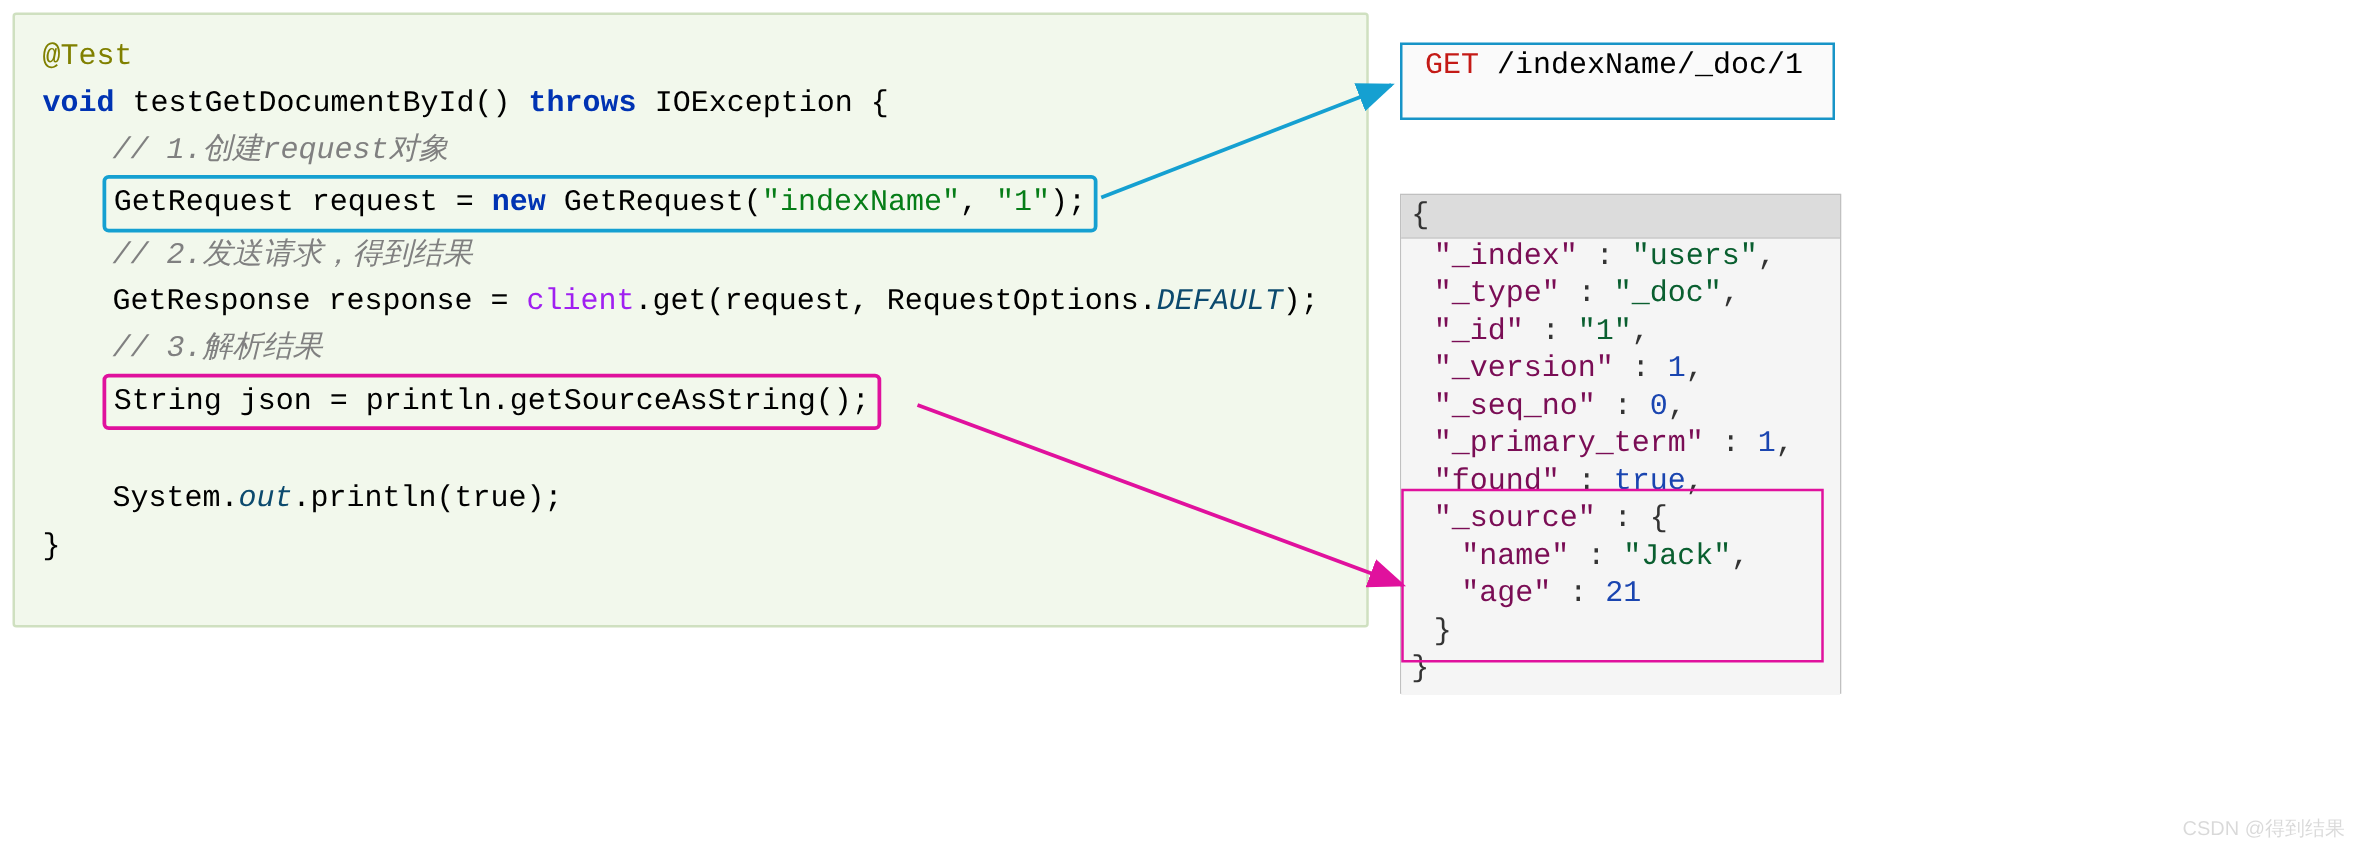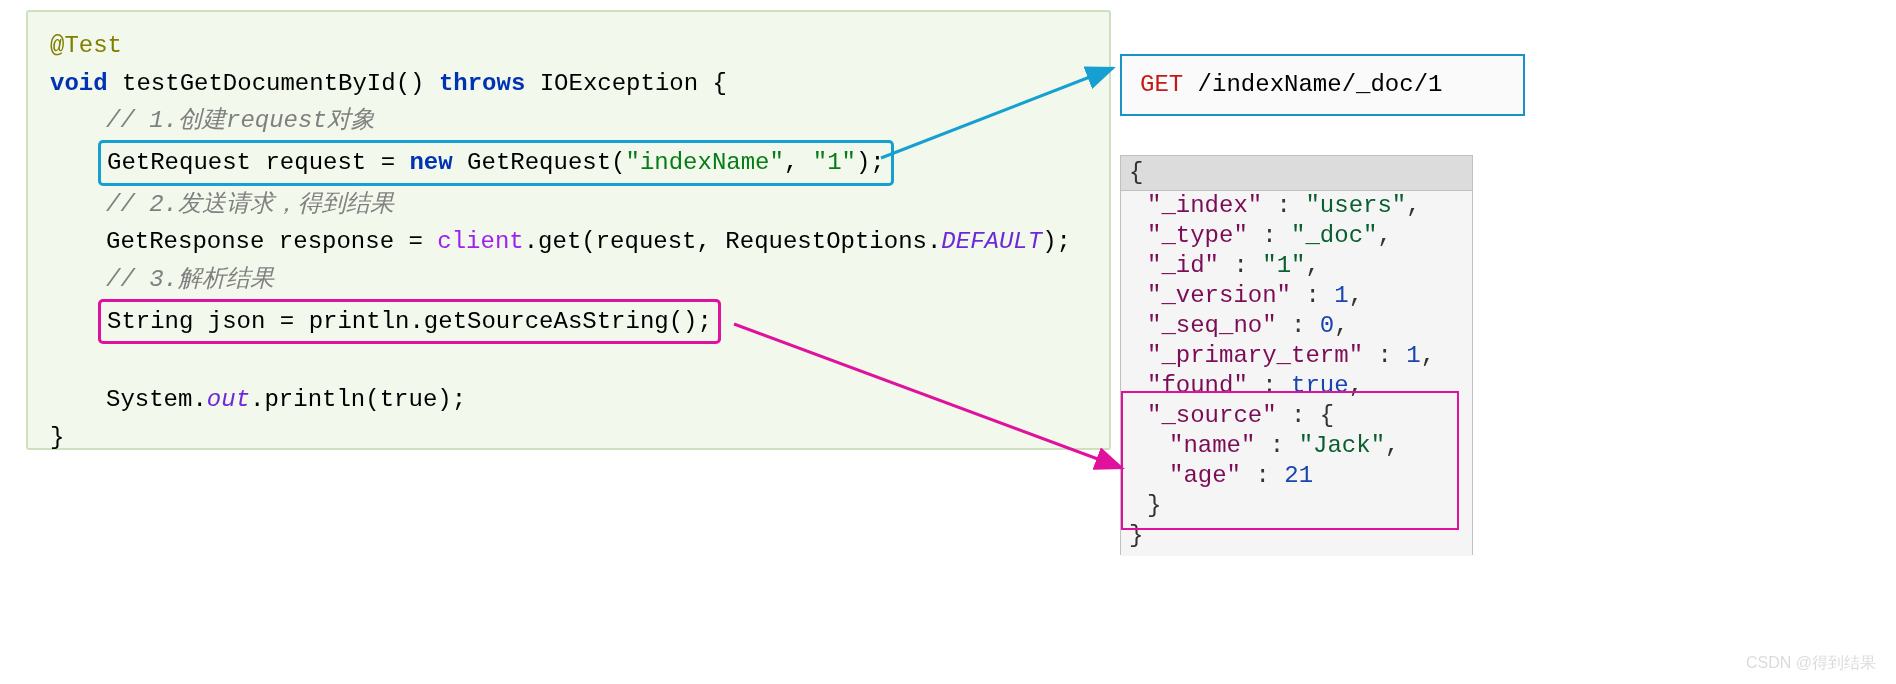--- a/index.html
+++ b/index.html
@@ -10,40 +10,40 @@
     body {
       font-family: 'Consolas', 'Monaco', 'Courier New', monospace;
       background: #ffffff;
       width: 1896px;
       height: 684px;
       position: relative;
       padding: 0;
     }
     .code-panel {
       position: absolute;
-      left: 26px;
+      left: 10px;
       top: 10px;
       width: 1085px;
-      height: 440px;
+      height: 492px;
       background: #f2f8ec;
       border: 2px solid #cfe0c0;
       border-radius: 3px;
       padding: 15px 22px;
       font-size: 24px;
       line-height: 1.57;
     }
     .get-box {
       position: absolute;
       left: 1120px;
-      top: 54px;
-      width: 405px;
+      top: 34px;
+      width: 348px;
       height: 62px;
       border: 2px solid #1794c7;
       background: #fafafa;
-      padding: 15px 18px;
+      padding: 3px 18px;
       font-size: 24px;
       font-family: 'Consolas', 'Monaco', 'Courier New', monospace;
     }
     .json-panel {
       position: absolute;
       left: 1120px;
       top: 155px;
       width: 353px;
       height: 400px;
       border: 1px solid #c0c0c0;
@@ -76,21 +76,21 @@
       border-radius: 5px;
       padding: 1px 6px;
       display: inline-block;
       margin-left: -8px;
     }
     .keyword { color: #0033b3; font-weight: bold; }
     .annotation { color: #808000; }
     .comment { color: #808080; font-style: italic; text-align: center; }
     .string { color: #067d17; }
     .method { color: #a020f0; }
-    .static-field { color: #6d28d9; font-style: italic; }
+    .static-field { color: #0c4a6e; font-style: italic; }
     .get-verb { color: #c41a16; }
     .json-key { color: #7a0d55; }
     .json-string { color: #0a5f30; }
     .json-number { color: #1a45b0; }
     .json-bool { color: #1a45b0; }
     .json-punct { color: #333; }
     .indent { padding-left: 56px; }
     .indent2 { padding-left: 18px; }
     .indent3 { padding-left: 40px; }
     svg.arrow {

